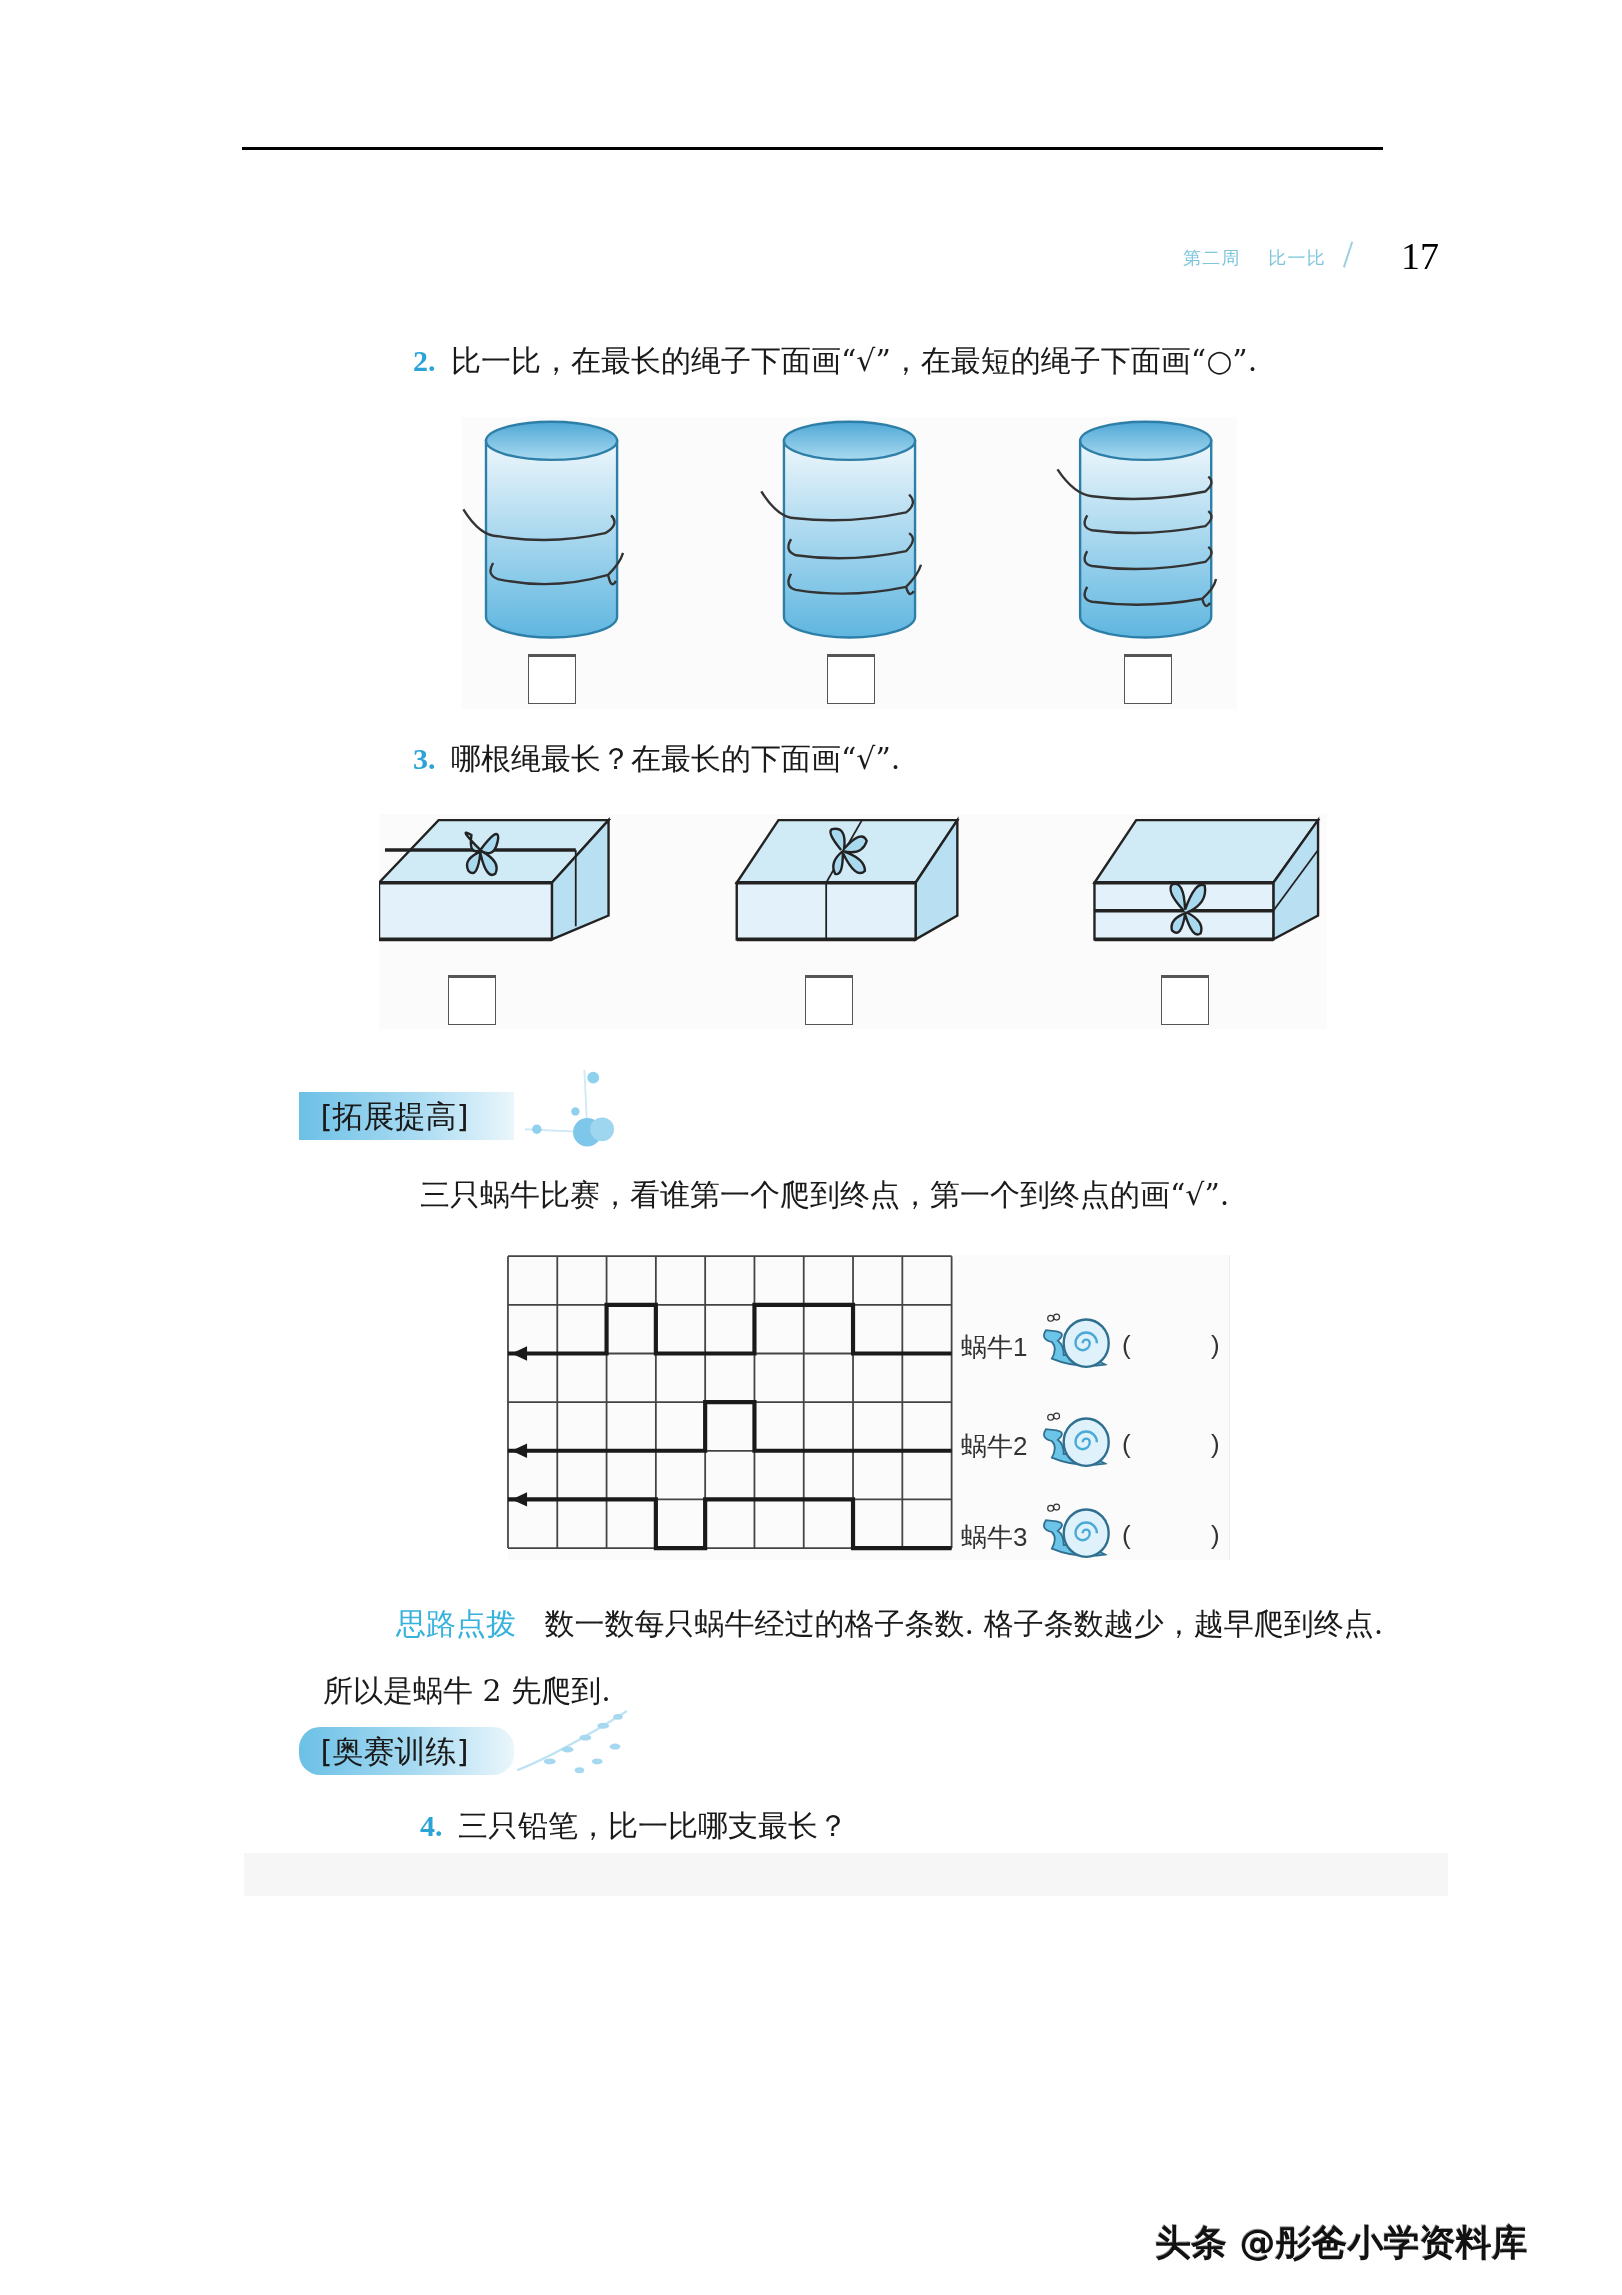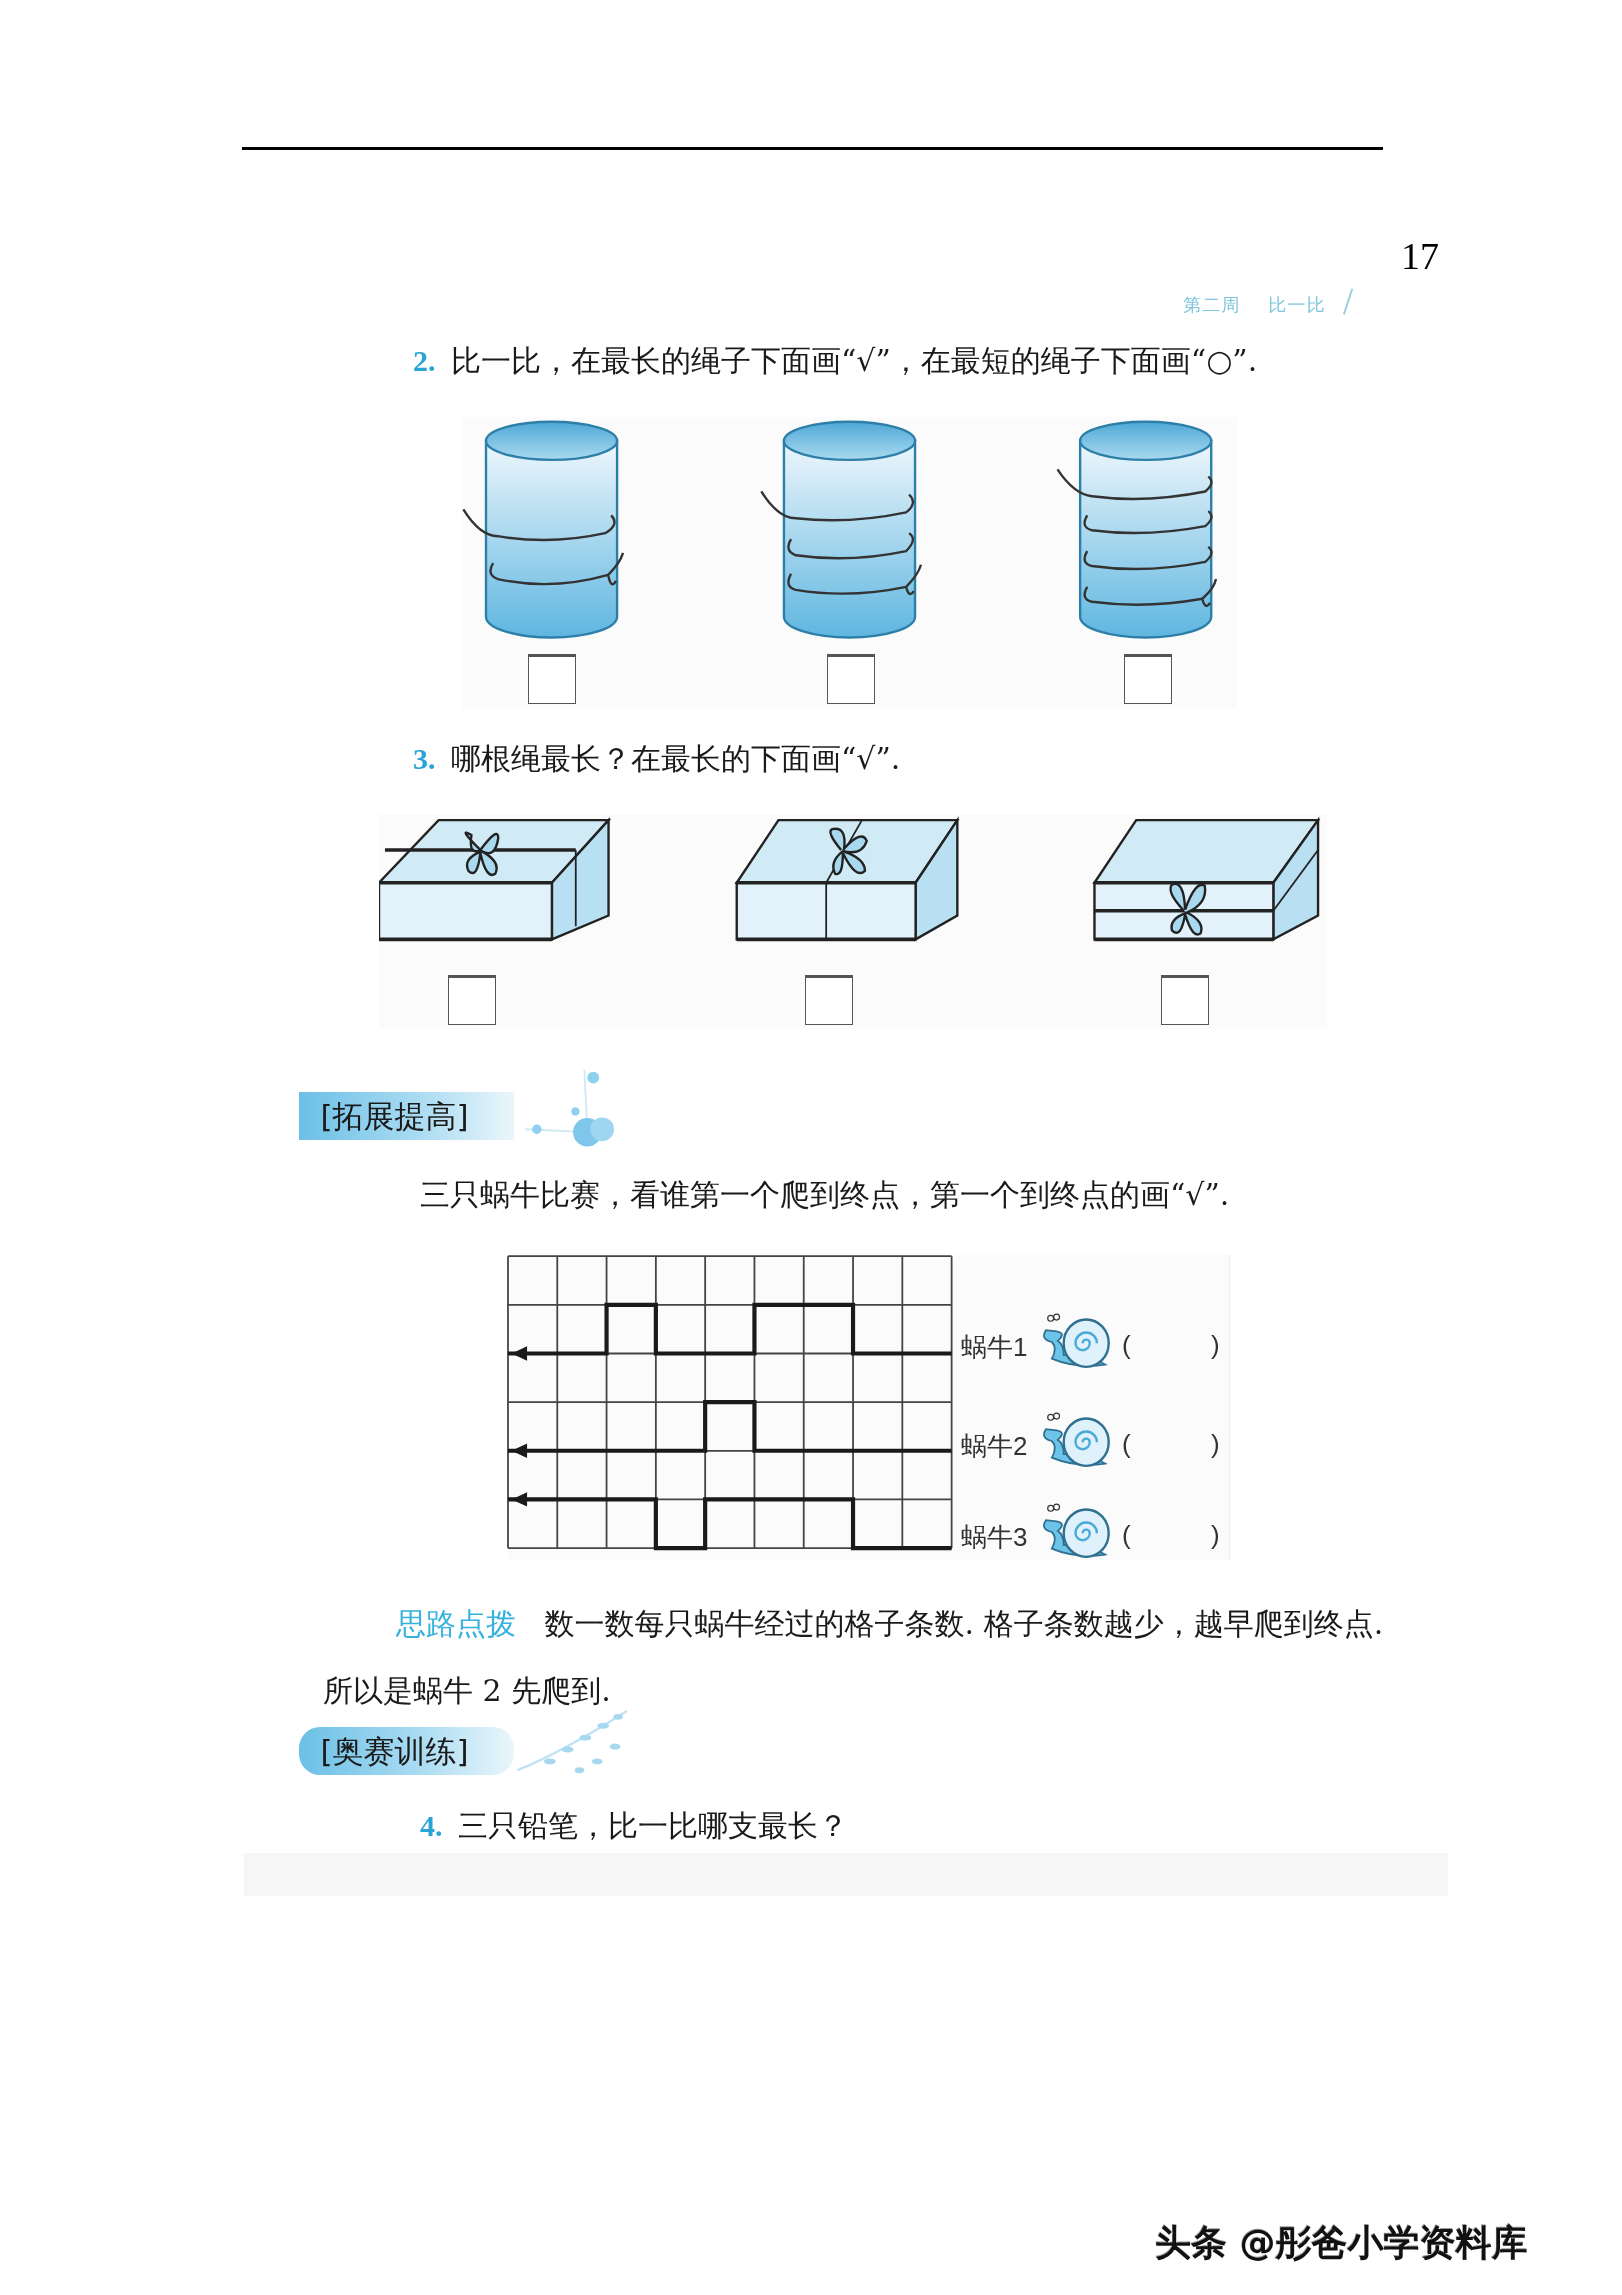--- a/index.html
+++ b/index.html
@@ -1,20 +1,20 @@
 <!DOCTYPE html>
 <html style="font-size:9.5px"><head>
 <meta charset="utf-8">
 <style>
   html, body { margin: 0; padding: 0; background: #ffffff; }
   body { width: 1623px; height: 2295px; position: relative; overflow: hidden;
          font-family: "DejaVu Serif", "Liberation Serif", serif; color: #222; }
   .abs { position: absolute; }
   .top-rule { left: 242px; top: 147px; width: 1141px; height: 3px; background: #000; }
-  .running-head { left: 1183px; top: 241px; font-family: "DejaVu Sans", sans-serif; font-size: 18px; color: #7fc6dc; letter-spacing: 1.2px; white-space: nowrap; margin-top: 47px; }
+  .running-head { left: 1183px; top: 241px; font-family: "DejaVu Sans", sans-serif; font-size: 18px; color: #7fc6dc; letter-spacing: 1.2px; white-space: nowrap; }
   .running-head .sep { display: inline-block; width: 1.8px; height: 27.4px; background: #9ccfe0; transform: rotate(18deg); margin-left: 14.3px; vertical-align: -4.8px; }
   .page-number { left: 1401px; top: 234px; font-size: 38px; color: #000000; font-family: "Liberation Serif", serif; }
   .q-line { font-size: 30px; white-space: nowrap; color: #1a1a1a; margin-left: 24px; }
   .q-num { color: #2aa4d6; font-weight: bold; margin-right: 15.5px; font-family: "Liberation Serif", serif; }
   .q2 { left: 389px; top: 341px; }
   .q3 { left: 389px; top: 739px; }
   .q4 { left: 396px; top: 1806px; }
   .snail-intro { left: 396px; top: 1175px; }
   .panel { background: #fbfbfb; }
   .checkbox { position: absolute; width: 48px; height: 50px; border: 1.8px solid #555; border-top-width: 3px; background: #fff; box-sizing: border-box; cursor: pointer; }

